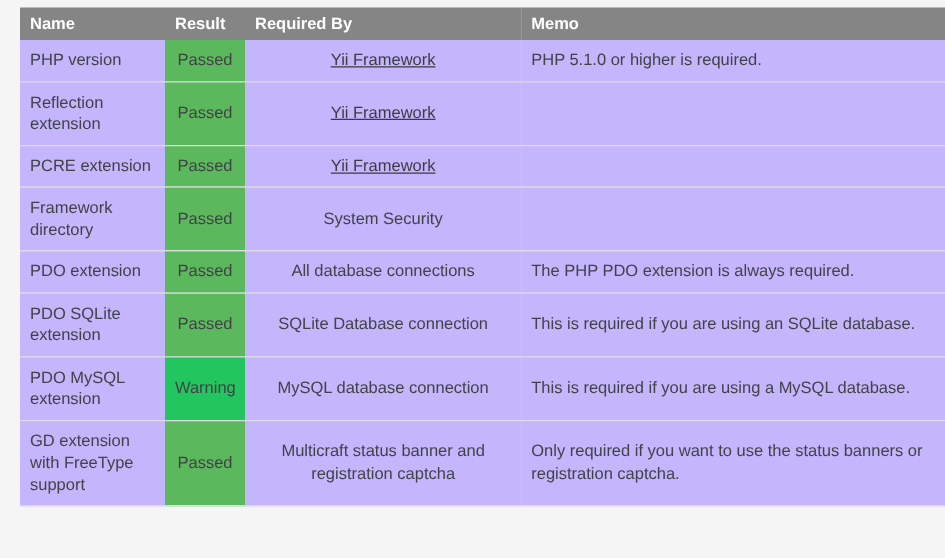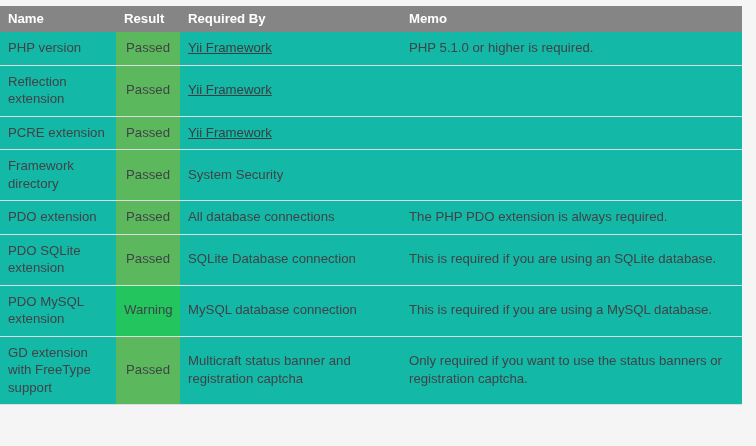--- a/index.html
+++ b/index.html
@@ -13,21 +13,21 @@
     font-family: "Liberation Sans", sans-serif;
     -webkit-font-smoothing: antialiased;
     overflow: hidden;
   }
 
   .page {
     position: relative;
     width: 756px;
     height: 446px;
     box-sizing: border-box;
-    padding: 6px 10px 0 0;
+    padding: 6px 10px 0 16px;
   }
 
   table.req-table {
     width: 742px;
     border-collapse: collapse;
     table-layout: fixed;
     font-size: 13.2px;
     color: #404347;
     background: #eeeff2;
   }
@@ -38,21 +38,21 @@
     font-weight: bold;
     font-size: 13.2px;
     text-align: left;
     padding: 5px 8px 6px 8px;
     border: none;
     line-height: 15px;
     vertical-align: middle;
   }
 
   table.req-table tbody td {
-    background: #14b8a6;
+    background: #c4b5fd;
     border-top: 1px solid #e2e3e6;
     border-bottom: 1px solid #dcdde0;
     padding: 7px 8px 8px 8px;
     vertical-align: middle;
     line-height: 17.5px;
     color: #404347;
   }
 
   table.req-table tbody tr:first-child td {
     border-top: none;
@@ -74,20 +74,21 @@
     border-top: none;
     border-bottom: none;
     text-align: center;
   }
 
   td.cell-result.passed { background: #5cb85c; margin-top: 18px; }
   td.cell-result.warning { background: #22c55e; text-align: right; }
 
   td.cell-req {
     padding-left: 9px;
+    text-align: center;
   }
 
   td.cell-memo {
     padding-left: 10px;
   }
 
   a.req-link {
     color: #3b3d41;
     text-decoration: underline;
   }

